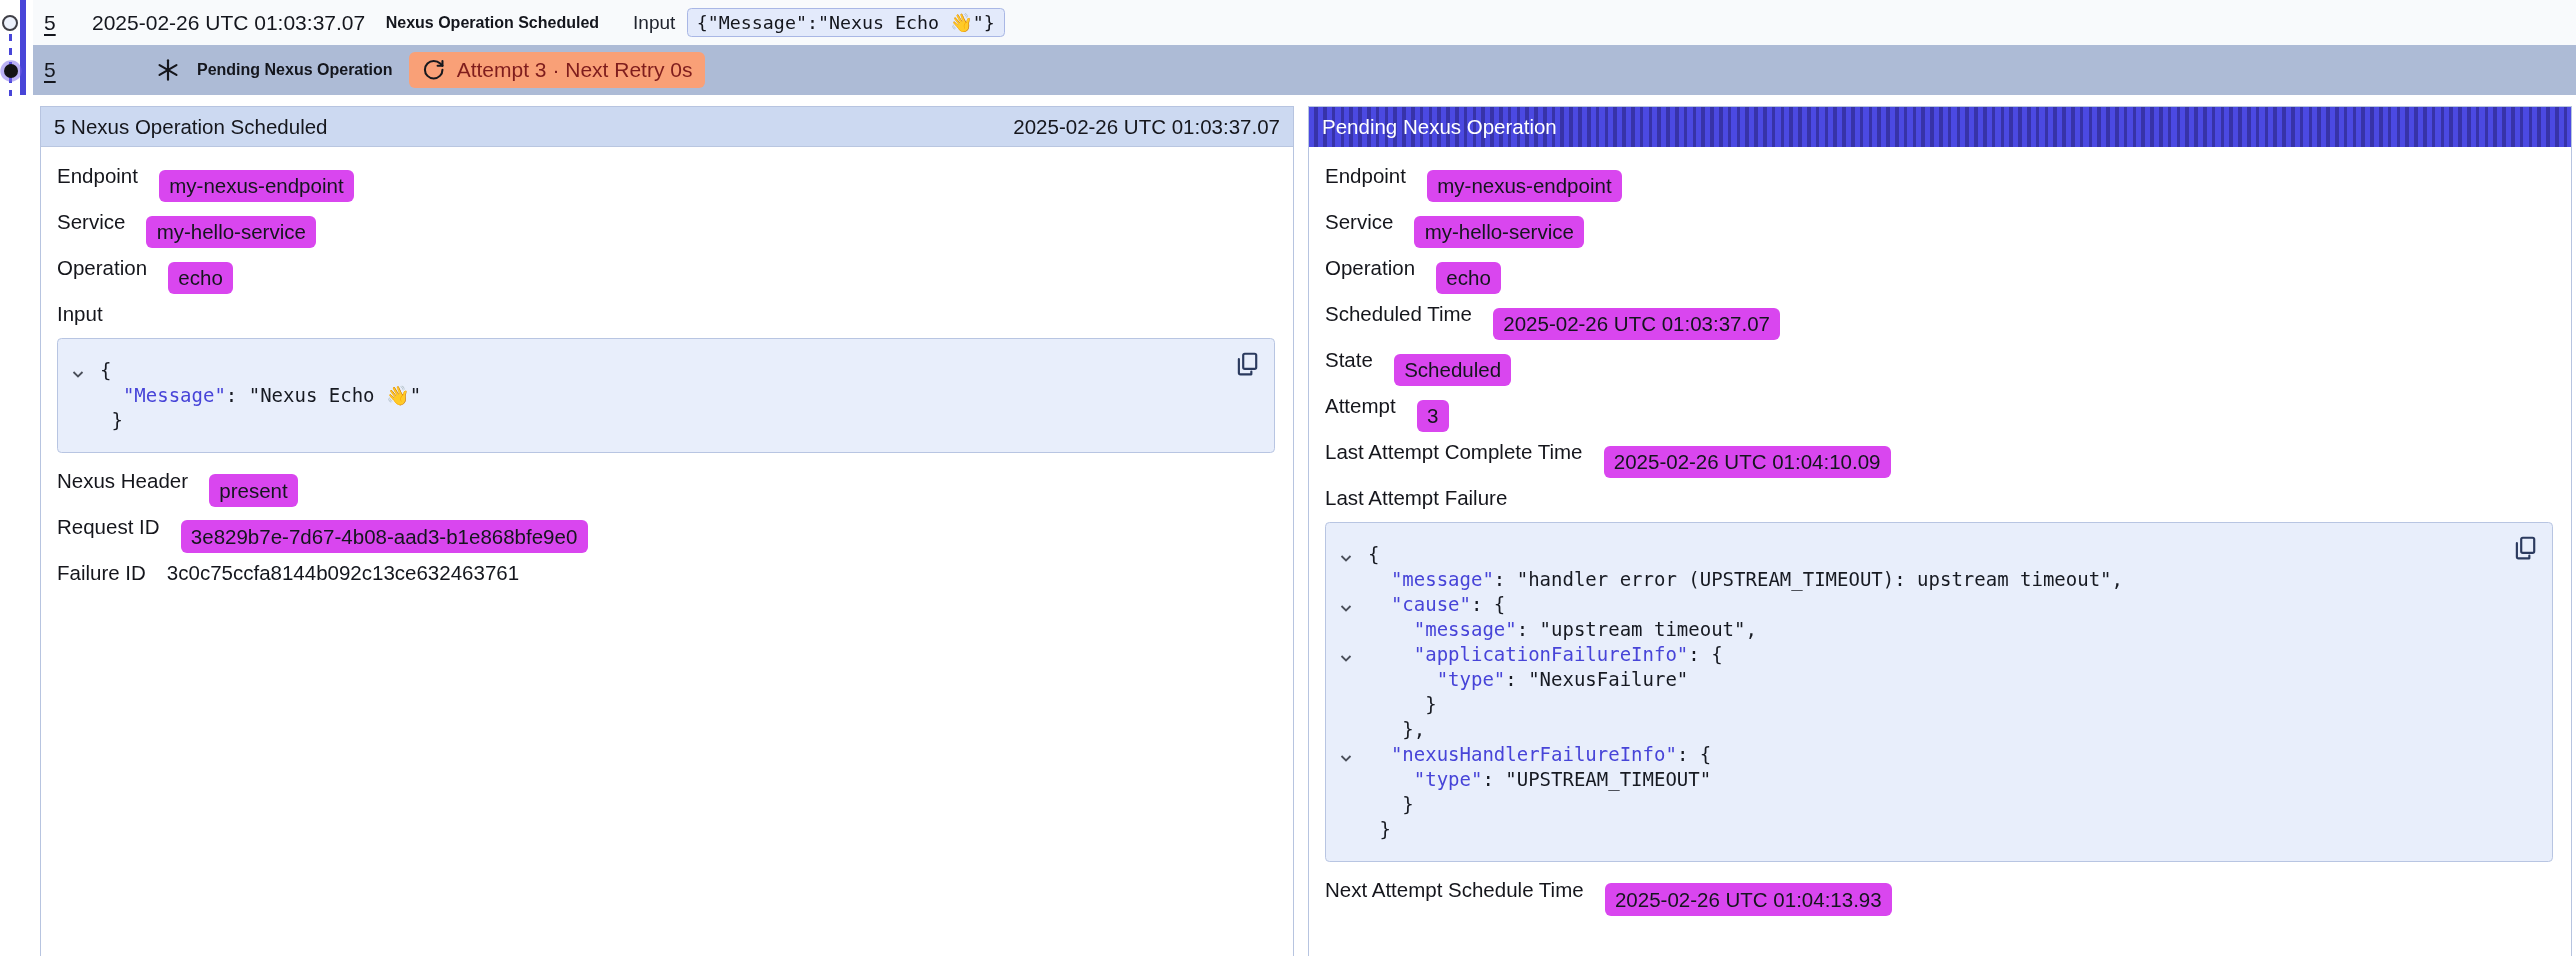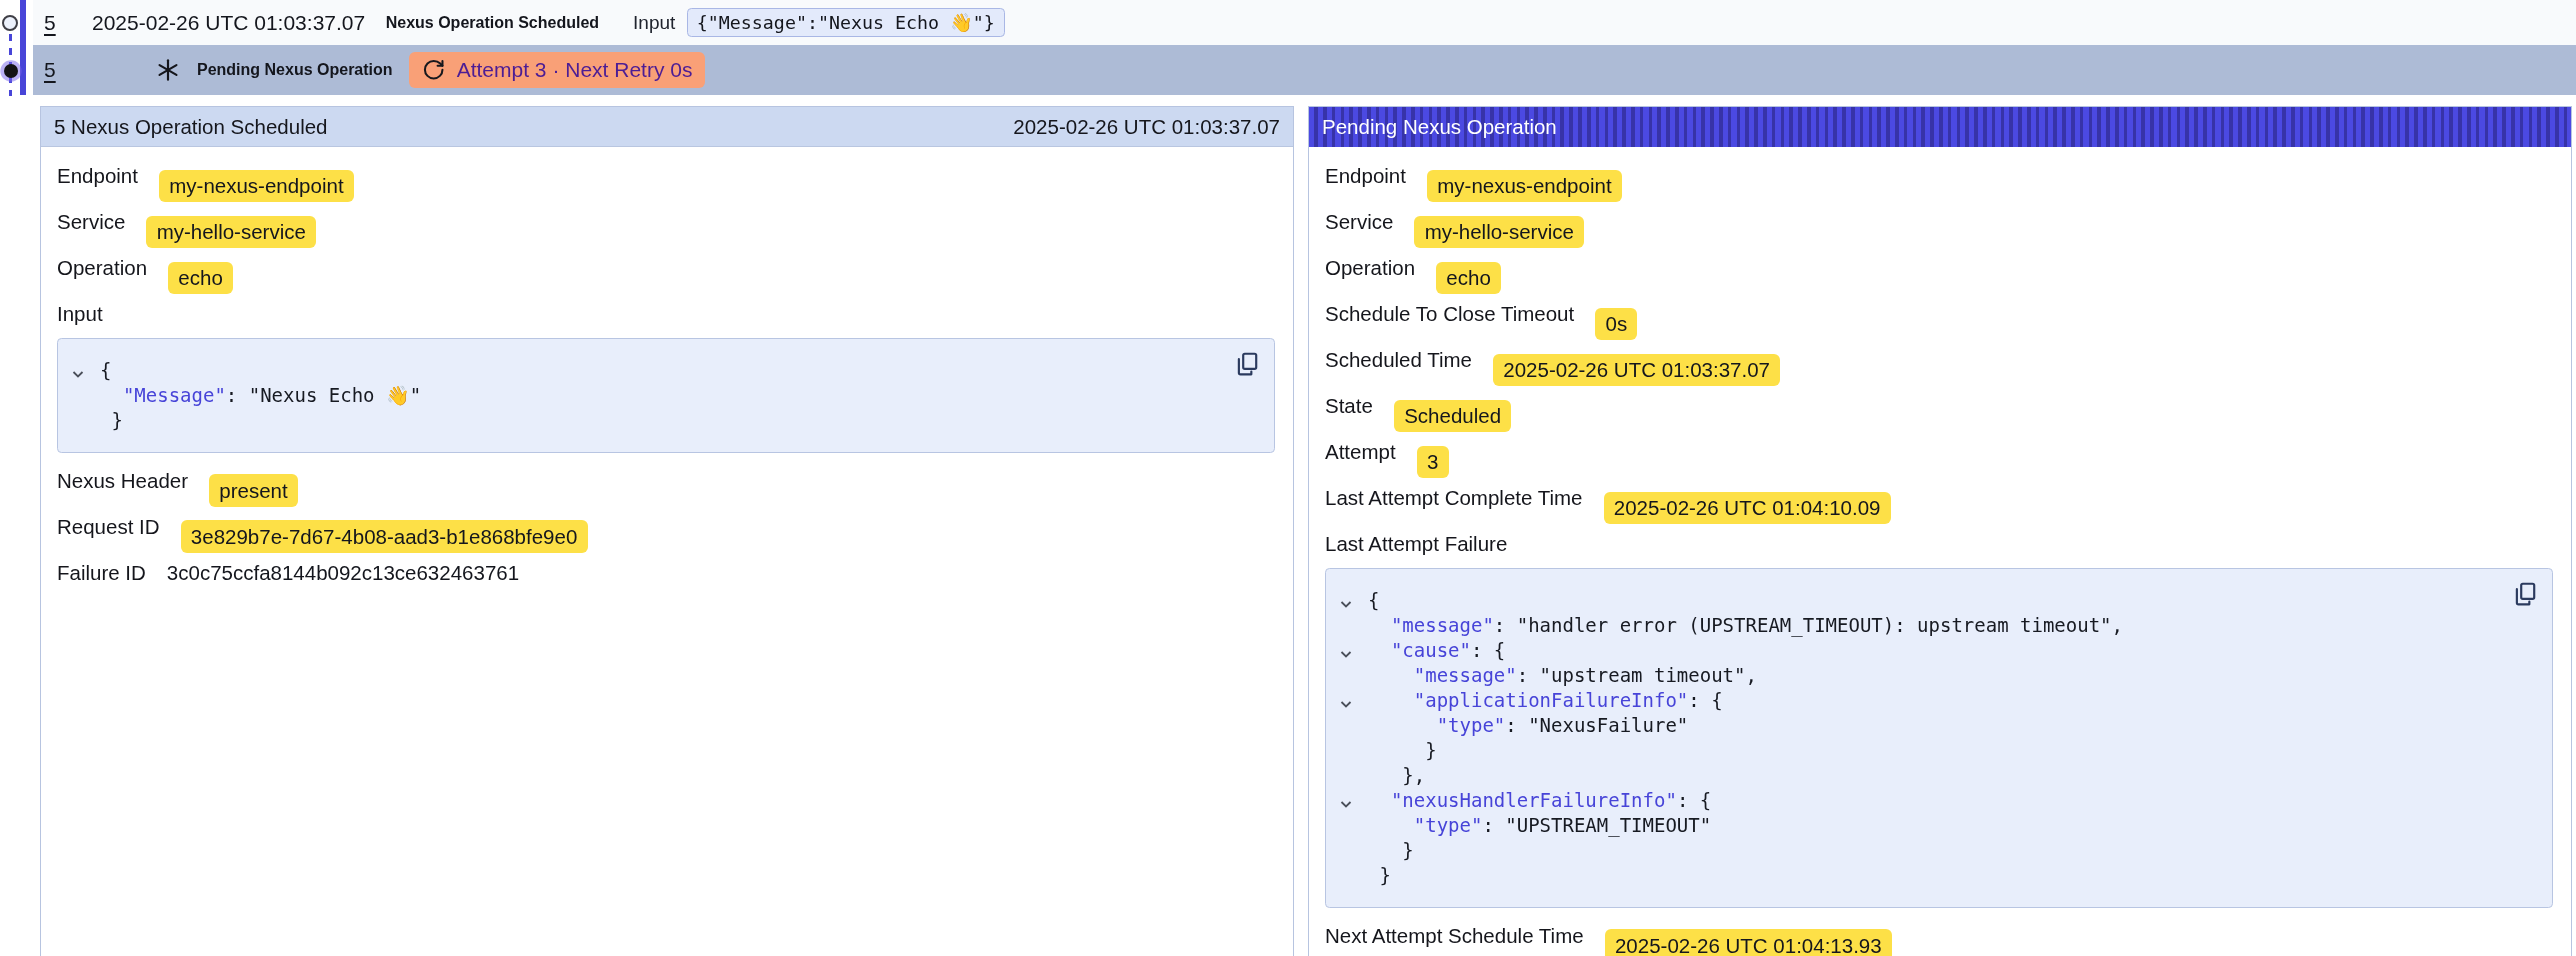--- a/index.html
+++ b/index.html
@@ -24,37 +24,37 @@
   .row-pending  { top:45px; height:50px; background:#adbbd6; }
   .ev-id { margin-left:11px; width:29px; font-size:21px; text-decoration:underline; text-underline-offset:3.7px; color:#14161d; }
   .ev-time { margin-left:19px; font-size:21px; }
   .ev-title { margin-left:20.5px; font-size:16px; font-weight:700; }
   .ev-detail-label { margin-left:34px; font-size:19px; color:#20242e; }
   .ev-detail-badge { margin-left:11.7px; font-family:"DejaVu Sans Mono", monospace; font-size:18.3px;
     background:#e3eafb; border:1.5px solid #a9b7e5; border-radius:4.4px; padding:2.9px 8.8px; }
   .ev-icon { margin-left:82px; display:flex; align-items:center; }
   .row-pending .ev-title { margin-left:16px; }
   .retry-badge { margin-left:16px; display:flex; align-items:center; gap:11.7px;
-    background:#f9a077; border-radius:5.9px; padding:5.9px 13px; font-size:21px; color:#4c1d95; }
+    background:#f9a077; border-radius:5.9px; padding:5.9px 13px; font-size:21px; color:#7f1d1d; }
 
   
   .panel { position:absolute; top:106px; height:952px; border:1.5px solid #b7c4e0; background:#fff; }
   .panel-left  { left:40px;   width:1254px; }
   .panel-right { left:1308px; width:1264px; }
   .panel-header { height:40px; display:flex; align-items:center; justify-content:space-between;
     padding:8px 13px; font-size:20.5px;gap:24px; }
   .panel-header.plain { background:#ccd9f1; color:#15161c; border-bottom:0.7px solid #b9c6e0; }
   .panel-header.striped {
     background:repeating-linear-gradient(90deg,#4b49e2 0 5.1px,#3733a8 5.1px 8.8px);
     color:#ffffff; font-weight:500; }
   .panel-body { padding:5.9px 17.6px 0 16px; }
 
   .field-row { display:flex; align-items:center; gap:21px; height:46px; font-size:20.5px; }
   .f-label { color:#15161c; white-space:nowrap; }
-  .f-badge { background:#fde047; border-radius:6px; padding:4.4px 10.3px; white-space:nowrap;margin-top:20px; }
+  .f-badge { background:#d946ef; border-radius:6px; padding:4.4px 10.3px; white-space:nowrap;margin-top:20px; }
   .f-link { text-underline-offset:4.4px; cursor:pointer; white-space:nowrap; }
 
   
   .json-card { position:relative; background:#e8eefb; border:1.5px solid #b8c5e2; border-radius:4.4px;
     padding:19px 51px 19px 0; margin:1.5px 0 4.4px 0; }
   .code-line { position:relative; font-family:"DejaVu Sans Mono", monospace; font-size:19px;
     line-height:25px; white-space:pre; padding-left:42px; color:#171a22; }
   .code-line .k { color:#4744d8; }
   .chev { position:absolute; left:11.7px; top:50%; transform:translateY(-50%); width:16px; height:16px; cursor:pointer; }
   .copy-btn { position:absolute; top:11.7px; right:13px; width:28px; height:28px; cursor:pointer; background:none; border:none; }
@@ -163,24 +163,20 @@
           </div>
           <div class="field-row">
             <span class="f-label">Service</span>
             <span class="f-badge">my-hello-service</span>
           </div>
           <div class="field-row">
             <span class="f-label">Operation</span>
             <span class="f-badge">echo</span>
           </div>
           <div class="field-row">
-            <span class="f-label">Schedule To Close Timeout</span>
-            <span class="f-badge">0s</span>
-          </div>
-          <div class="field-row">
             <span class="f-label">Scheduled Time</span>
             <span class="f-badge">2025-02-26 UTC 01:03:37.07</span>
           </div>
           <div class="field-row">
             <span class="f-label">State</span>
             <span class="f-badge">Scheduled</span>
           </div>
           <div class="field-row">
             <span class="f-label">Attempt</span>
             <span class="f-badge">3</span>

